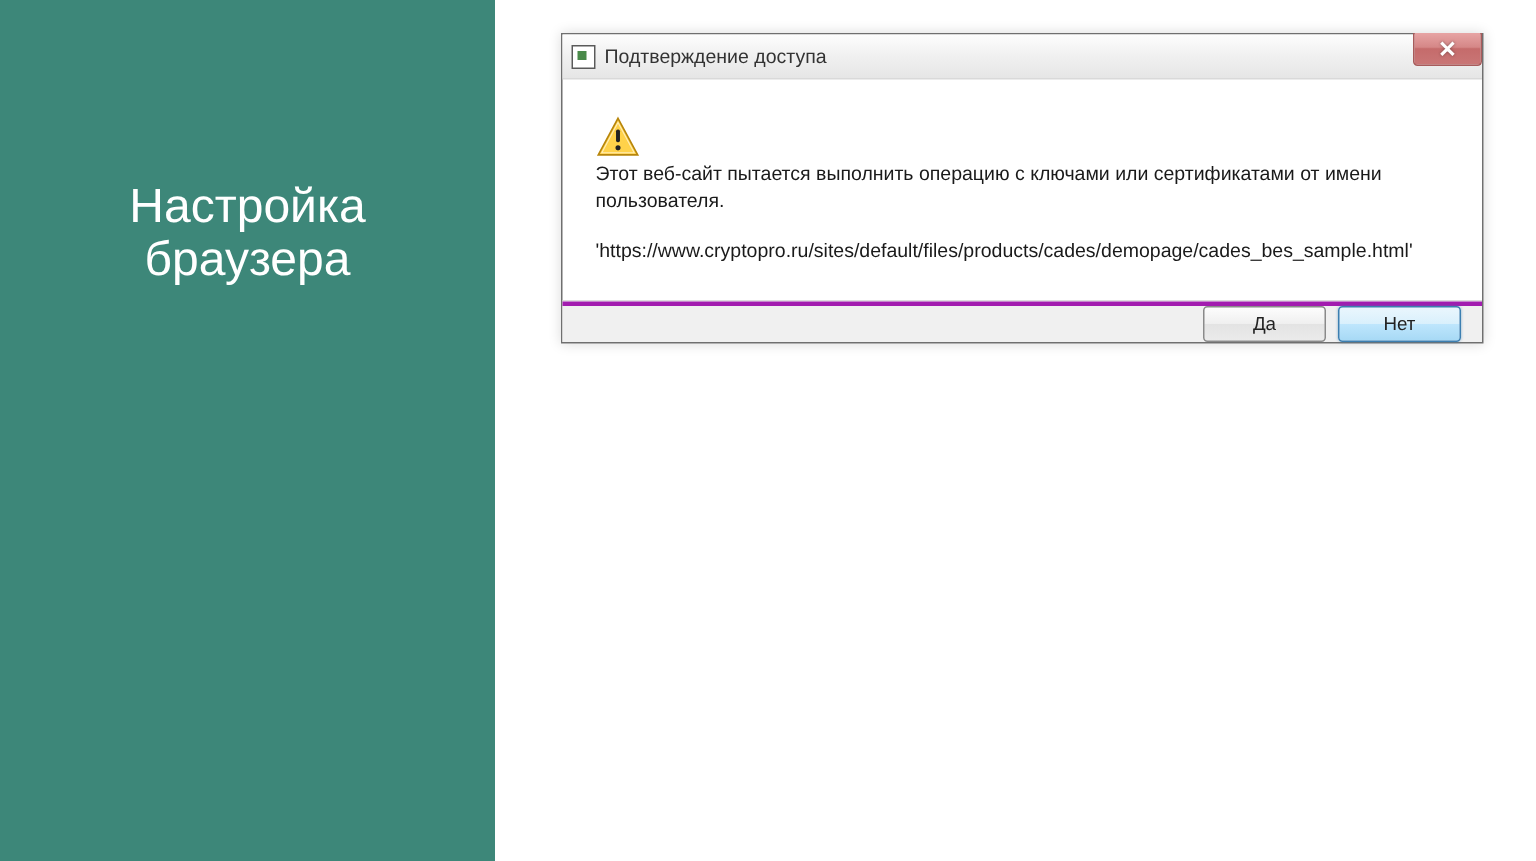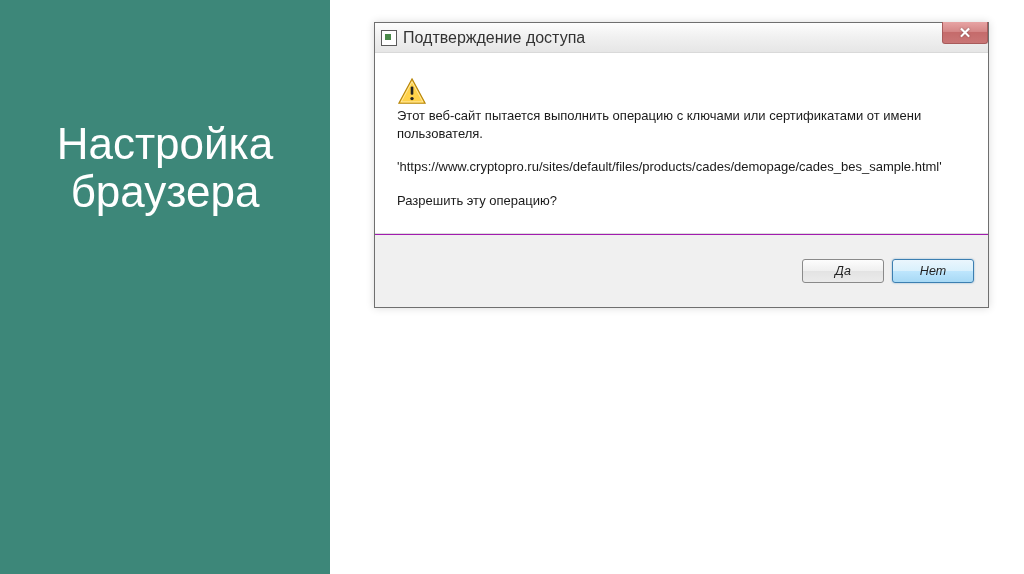--- a/index.html
+++ b/index.html
@@ -15,21 +15,21 @@
       position: absolute;
       left: 0;
       top: 0;
       width: 330px;
       height: 574px;
       background: #3d8779;
       color: #ffffff;
       padding: 0 20px;
     }
     .slide-title {
-      font-size: 44px;
+      font-size: 32px;
       font-weight: 300;
       text-align: center;
       line-height: 1.1;
       margin-top: 120px;
       font-family: "Segoe UI Light", "Segoe UI", sans-serif;
     }
     .slide-subtitle {
       font-size: 22px;
       font-weight: 300;
       text-align: left;
@@ -64,21 +64,21 @@
       margin-right: 6px;
     }
     .titlebar-icon::after {
       content: "";
       position: absolute;
       left: 3px; top: 3px;
       width: 6px; height: 6px;
       background: #4a8a4a;
     }
     .titlebar-text {
-      font-size: 16px;
+      font-size: 13px;
       color: #333;
     }
     .close-btn {
       position: absolute;
       right: 0;
       top: -1px;
       width: 46px;
       height: 22px;
       background: linear-gradient(to bottom, #e7a4a4 0%, #d58787 45%, #c56b6b 50%, #c97676 100%);
       border: 1px solid #a85b5b;
@@ -117,26 +117,25 @@
       word-break: break-word;
     }
     .msg-col p:last-child { margin-bottom: 6px; }
     .dialog-sep {
       height: 1px;
       background: #dcdcdc;
       margin: 0;
     }
     .dialog-footer {
       background: #f0f0f0;
-      padding: 24px 14px;
+      padding: 0 14px;
       display: flex;
       justify-content: flex-end;
       gap: 8px;
-      border-top: 1px solid #a21caf;
-      font-style: italic;
+      border-top: 3px solid #a21caf;
     }
     .btn {
       min-width: 82px;
       height: 24px;
       font-size: 12.5px;
       border: 1px solid #8a8a8a;
       border-radius: 3px;
       background: linear-gradient(to bottom, #fdfdfd 0%, #efefef 50%, #e3e3e3 51%, #ebebeb 100%);
       color: #222;
       display: flex;
@@ -172,21 +171,20 @@
           <polygon points="16,2 30,28 2,28" fill="#ffd24a" stroke="#b8860b" stroke-width="1.2"></polygon>
           <polygon points="16,5 27.5,26.5 4.5,26.5" fill="none" stroke="#fff" stroke-width="0.8" opacity="0.6"></polygon>
           <rect x="14.6" y="10" width="2.8" height="9" rx="1.2" fill="#222"></rect>
           <circle cx="16" cy="23" r="1.8" fill="#222"></circle>
         </svg>
       </div>
     </div>
     <div class="msg-col">
       <p>Этот веб-сайт пытается выполнить операцию с ключами или сертификатами от имени пользователя.</p>
       <p>'https://www.cryptopro.ru/sites/default/files/products/cades/demopage/cades_bes_sample.html'</p>
-      <p>Разрешить эту операцию?</p>
     </div>
   </div>
   <div class="dialog-sep"></div>
   <div class="dialog-footer">
     <div class="btn">
       <span>Да</span>
     </div>
     <div class="btn primary">
       <span>Нет</span>
     </div>

